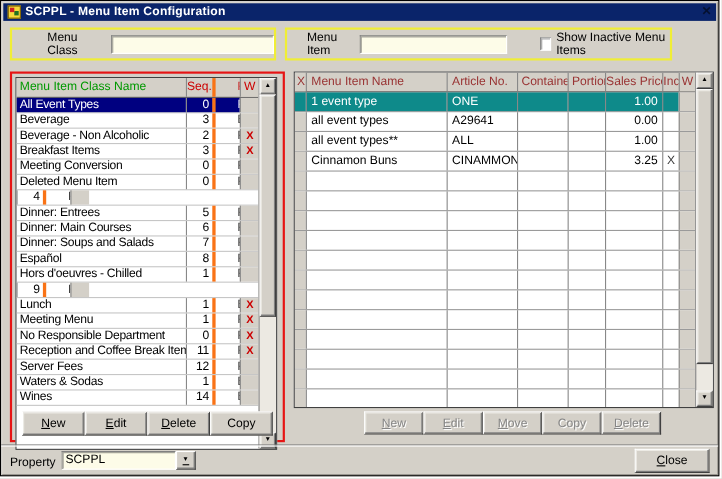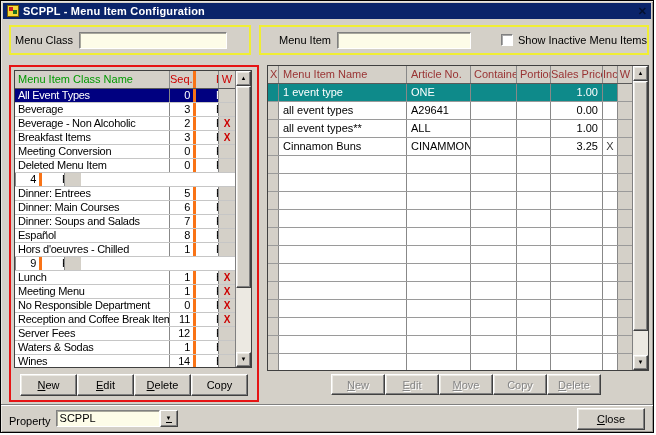--- a/index.html
+++ b/index.html
@@ -30,22 +30,22 @@
   .title-text { white-space: nowrap; letter-spacing: 0.2px; }
   .close-x { margin-left: auto; color: rgba(0,0,0,0.55); font-weight: bold; font-size: 11px; line-height: 11px; }
 
   
   .filter-box {
     position: absolute; top: 24px; height: 30px;
     border: 2px solid var(--filter-border);
     display: flex; align-items: center;
   }
   .filter-left { left: 8px; width: 242px; }
-  .filter-right { left: 258px; width: 390px; }
-  .filter-left .flabel { margin-left: 4px; margin-right: 6px; }
+  .filter-right { left: 258px; width: 352px; }
+  .filter-left .flabel { margin-left: 32px; margin-right: 6px; }
   .filter-right .flabel { margin-left: 18px; margin-right: 6px; }
 
   .field {
     background: var(--input-bg); border: 1px solid;
     border-color: #808080 #ffffff #ffffff #808080;
     box-shadow: inset 1px 1px 0 rgba(64,64,64,0.45);
     font: 11px "Liberation Sans", sans-serif; padding: 1px 3px; height: 17px;
   }
   .menu-class-input { width: 148px; }
   .menu-item-input { width: 134px; }
@@ -59,21 +59,21 @@
 
   
   .left-panel {
     position: absolute; left: 8px; top: 64px; width: 250px; height: 337px;
     border: 2px solid var(--panel-border);
   }
   .grid {
     position: absolute; background: #fff; border: 1px solid #404040;
     display: flex; overflow: hidden;
   }
-  .ltable { left: 3px; top: 3px; width: 238px; height: 298px; }
+  .ltable { left: 3px; top: 3px; width: 238px; height: 339px; }
   .gridbody { flex: 1 1 auto; overflow: hidden; }
 
   .hrow { display: flex; height: 18px; background: var(--window-bg); border-bottom: 1px solid #5a5a5a; }
   .hcell { line-height: 17px; overflow: hidden; white-space: nowrap; }
 
   .lrow { display: flex; height: 14px; border-bottom: 1px solid #c6c6c6; letter-spacing: -0.25px; }
   .lrow .cell { line-height: 13px; overflow: hidden; white-space: nowrap; }
 
   .c-name { width: 154px; padding-left: 3px; }
   .c-seq  { width: 24px;  border-left: 1px solid #888; text-align: right; padding-right: 3px; }

